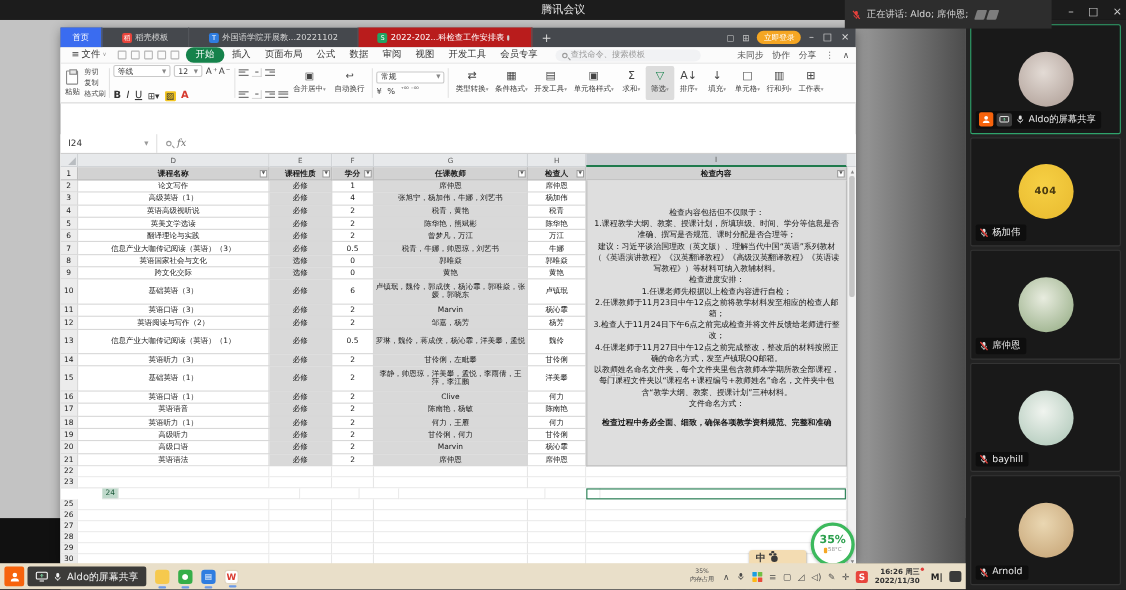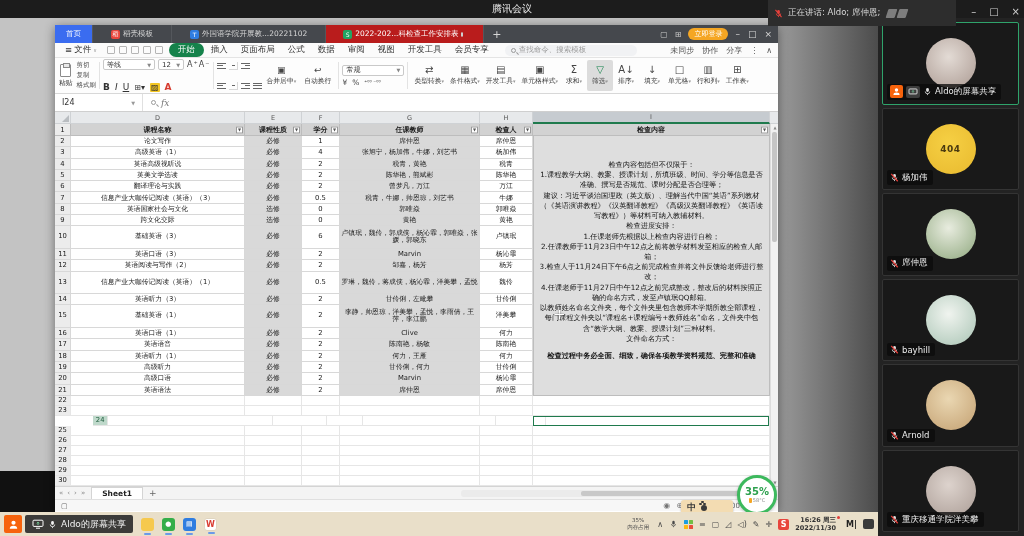--- a/index.html
+++ b/index.html
@@ -99,21 +99,21 @@
   .numrow{display:flex;gap:5px;font-size:7.5px;color:#444;align-items:center;}
   .tools{display:flex;align-items:stretch;}
   .tool{display:flex;flex-direction:column;align-items:center;justify-content:center;min-width:26px;
         padding:1px 3px;gap:1px;font-size:6.8px;color:#3c3c3c;border-radius:2px;white-space:nowrap;}
   .tool .ticon{font-size:10px;line-height:1;color:#444;}
   .tool.active{background:#dcdcdc;}
   .tool.active .ticon{color:#15824b;}
   .tdrop{font-size:5px;color:#999;}
 
   
-  .fbar{height:18px;border-bottom:1px solid #cfcfcf;display:flex;align-items:center;flex:0 0 18px;background:#fff;}
+  .fbar{height:18px;border-bottom:1px solid #cfcfcf;display:flex;align-items:center;flex:0 0 18px;background:#fff;margin-top:28px;}
   .namebox{width:88px;height:100%;border-right:1px solid #e0e0e0;display:flex;align-items:center;
            justify-content:space-between;padding:0 7px;font-size:8px;color:#333;}
   .namebox .car{font-size:5px;color:#999;}
   .fxwrap{display:flex;align-items:center;gap:5px;padding:0 8px;color:#777;}
   .fx{font-style:italic;font-family:"DejaVu Serif","Liberation Serif",serif;font-size:9px;}
 
   
   .grid{height:374px;position:relative;flex:0 0 374px;background:#fff;overflow:hidden;}
   .colheads{display:flex;height:12px;}
   .corner{width:16px;background:#e7e9eb;border-right:1px solid #cfd2d5;border-bottom:1px solid #cfd2d5;position:relative;}
@@ -1051,30 +1051,15 @@
           <svg class="micico" viewBox="0 0 10 10">
             <rect class="mbody" x="3.5" y="1" width="3" height="4.5" rx="1.5"></rect>
             <path class="marc" d="M2.5 5a2.5 2.5 0 0 0 5 0" fill="none" stroke-width=".9"></path>
             <line x1="5" y1="7.4" x2="5" y2="9" stroke="#dedede" stroke-width=".9"></line>
             <line class="slash" x1="1.4" y1="1" x2="8.6" y2="9.2"></line>
           </svg>
           <span class="pname">Arnold</span>
         </div>
       </div>
 
-      <div class="tile muted">
-        <div class="avatar" style="background: radial-gradient(circle at 45% 38%, rgb(221, 211, 205), rgb(171, 157, 150));">
-          <span class="av-label"></span>
-        </div>
-        <div class="nameplate">
-
-          <svg class="micico" viewBox="0 0 10 10">
-            <rect class="mbody" x="3.5" y="1" width="3" height="4.5" rx="1.5"></rect>
-            <path class="marc" d="M2.5 5a2.5 2.5 0 0 0 5 0" fill="none" stroke-width=".9"></path>
-            <line x1="5" y1="7.4" x2="5" y2="9" stroke="#dedede" stroke-width=".9"></line>
-            <line class="slash" x1="1.4" y1="1" x2="8.6" y2="9.2"></line>
-          </svg>
-          <span class="pname">重庆移通学院洋美攀</span>
-        </div>
-      </div>
     </div>
 
 </div>
 
 </body></html>

